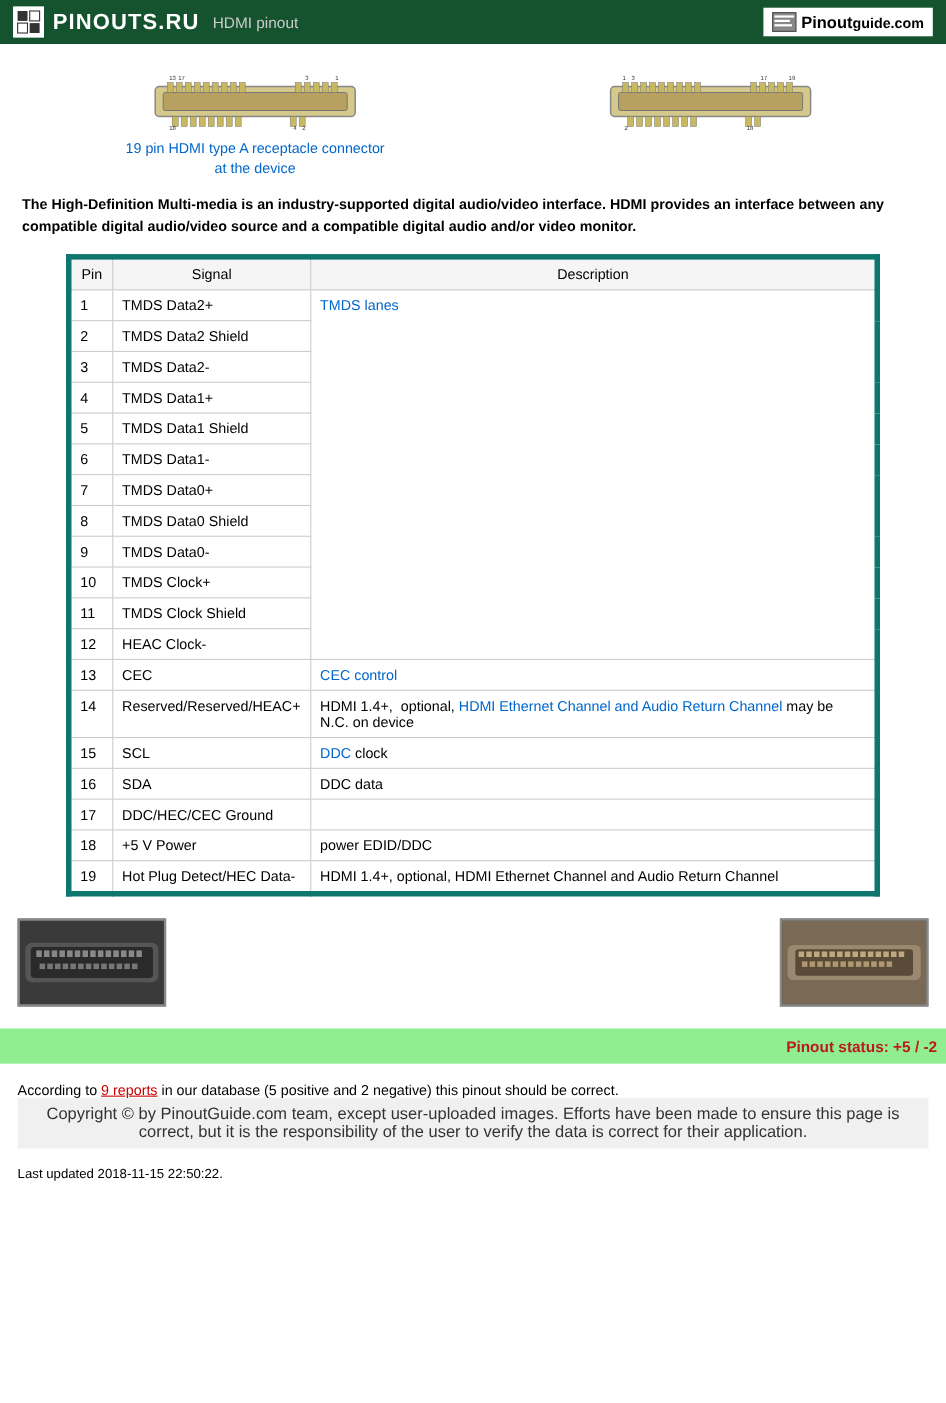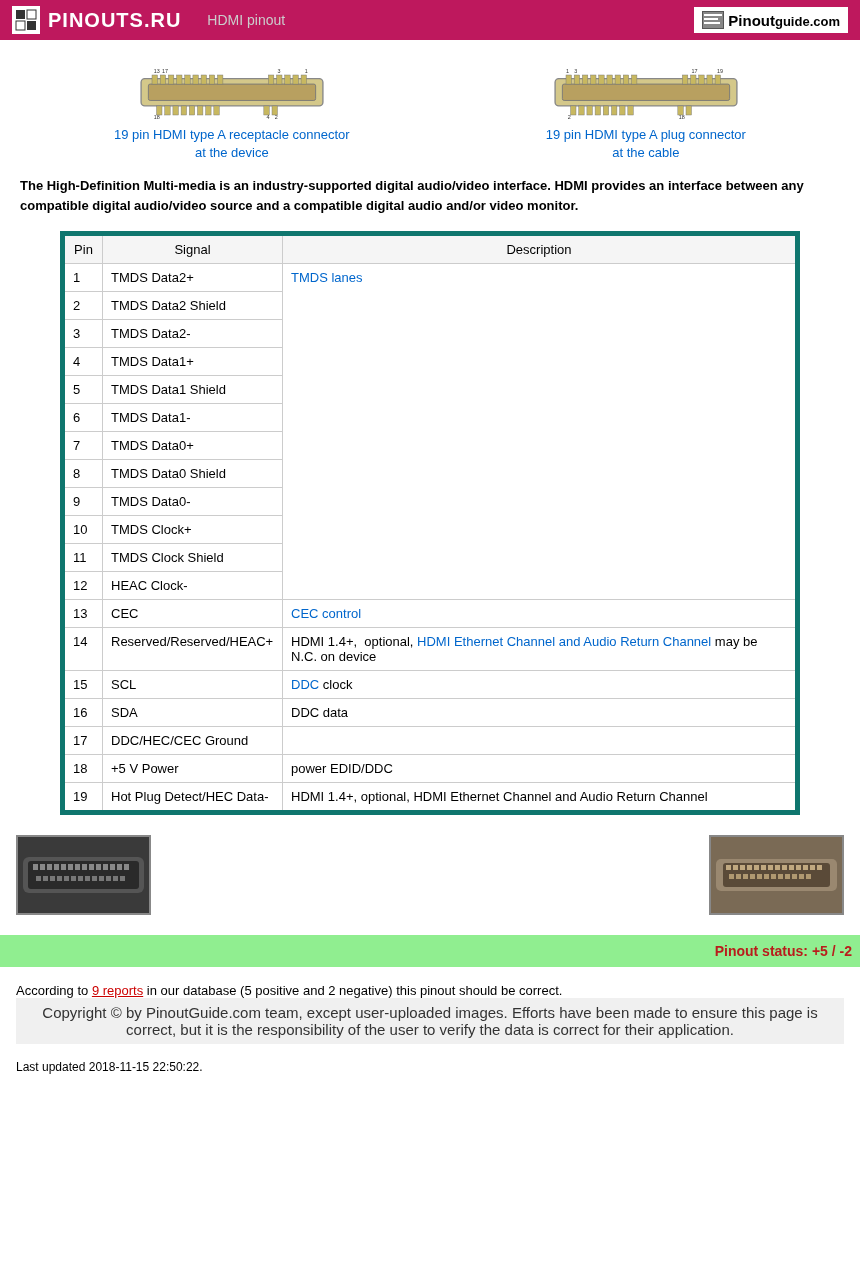--- a/index.html
+++ b/index.html
@@ -1,20 +1,20 @@
 <!DOCTYPE html>
 <html><head>
   <meta charset="utf-8">
   <style>
     * { box-sizing: border-box; margin: 0; padding: 0; }
     body { font-family: Arial, sans-serif; font-size: 13px; background: #fff; color: #000; width: 860px; }
 
     
     #header {
-      background: #be185d;
+      background: #14532d;
       display: flex;
       align-items: center;
       justify-content: space-between;
       padding: 6px 12px;
       color: #fff;
     }
     #header-left { display: flex; align-items: center; gap: 8px; }
     #header-logo-icon {
       width: 28px; height: 28px;
       background: #fff;
@@ -136,21 +136,21 @@
     <div id="header-logo-icon">
       <svg width="24" height="24" viewBox="0 0 24 24">
         <rect x="1" y="1" width="22" height="22" fill="#fff" stroke="#fff"></rect>
         <rect x="2" y="2" width="9" height="9" fill="#333"></rect>
         <rect x="13" y="2" width="9" height="9" fill="#fff" stroke="#333" stroke-width="1"></rect>
         <rect x="2" y="13" width="9" height="9" fill="#fff" stroke="#333" stroke-width="1"></rect>
         <rect x="13" y="13" width="9" height="9" fill="#333"></rect>
       </svg>
     </div>
     <span id="site-name">PINOUTS.RU</span>
-    <span style="color:#ccc; font-size:14px; margin-left:18px;">HDMI pinout</span>
+    <span style="color:#ccc; font-size:14px; margin-left:4px;">HDMI pinout</span>
   </div>
   <div id="header-right">
     <div id="pinoutguide-logo">
       <div class="pg-icon">
         <svg width="22" height="18" viewBox="0 0 22 18">
           <rect x="0" y="0" width="22" height="18" fill="#555"></rect>
           <rect x="1" y="1" width="20" height="16" fill="#888"></rect>
           <rect x="2" y="3" width="18" height="2" fill="#fff"></rect>
           <rect x="2" y="7" width="14" height="2" fill="#fff"></rect>
           <rect x="2" y="11" width="16" height="2" fill="#fff"></rect>
@@ -245,21 +245,20 @@
           <rect x="154" y="50" width="6" height="10" fill="#c8b860" stroke="#777" stroke-width="0.5"></rect>
 
           <text x="22" y="14" font-size="6" fill="#333">1</text>
           <text x="31" y="14" font-size="6" fill="#333">3</text>
           <text x="160" y="14" font-size="6" fill="#333">17</text>
           <text x="188" y="14" font-size="6" fill="#333">19</text>
           <text x="24" y="64" font-size="6" fill="#333">2</text>
           <text x="146" y="64" font-size="6" fill="#333">18</text>
         </svg>
       </div>
-      <a href="#" class="connector-link">19 pin HDMI type A plug connector<br>at the cable</a>
     </div>
   </div>
 
   <p id="description">The High-Definition Multi-media is an industry-supported digital audio/video interface. HDMI provides an interface between any compatible digital audio/video source and a compatible digital audio and/or video monitor.</p>
 
   <table id="pin-table">
     <thead>
       <tr>
         <th class="pin-col">Pin</th>
         <th class="signal-col">Signal</th>

